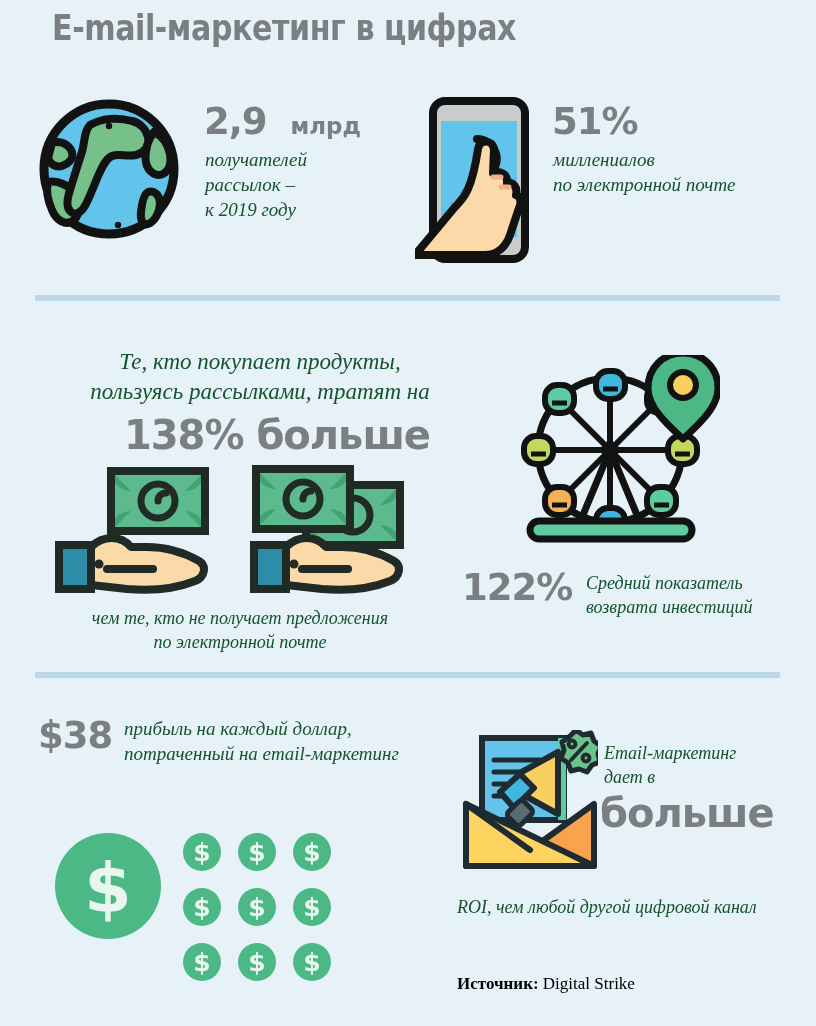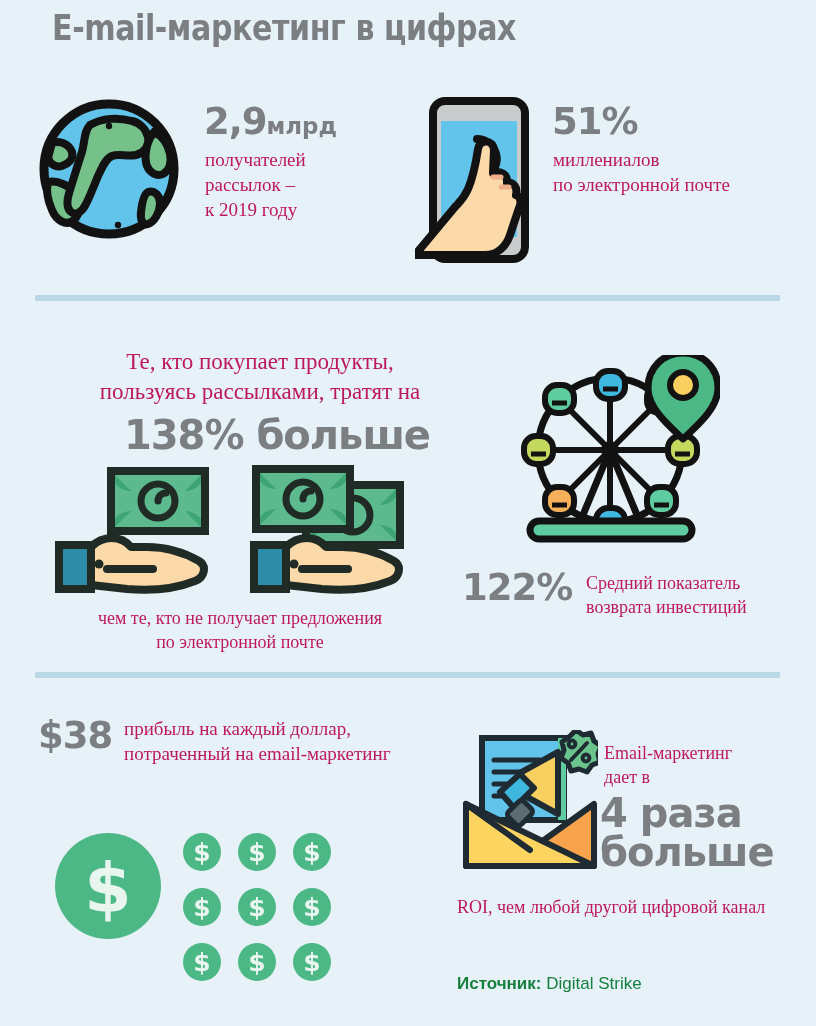--- a/index.html
+++ b/index.html
@@ -52,27 +52,29 @@
     position: absolute;
     font-family: "DejaVu Sans", sans-serif;
     font-weight: bold;
     color: #7c7f82;
     white-space: nowrap;
     letter-spacing: -1px;
   }
   .bodytext {
     position: absolute;
     font-family: "Liberation Serif", serif;
-    color: #be185d;
+    color: #14532d;
     white-space: nowrap;
     line-height: 1.32;
+    font-style: italic;
   }
   .unit {
     font-size: 0.62em;
     letter-spacing: 0;
+    margin-left: 24px;
   }
 
   
   #num-29 { left: 204px; top: 100px; font-size: 37px; }
   #txt-29 { left: 205px; top: 147px; font-size: 19px; }
 
   
   #num-73 { left: 552px; top: 100px; font-size: 37px; }
   #txt-73 { left: 553px; top: 147px; font-size: 19px; }
 
@@ -97,23 +99,23 @@
 
   
   #txt-4x-top { left: 604px; top: 742px; font-size: 18px; }
   #num-4x { left: 600px; top: 794px; font-size: 40px; line-height: 0.98; }
   #txt-4x-bot { left: 457px; top: 896px; font-size: 18px; }
 
   .source {
     position: absolute;
     left: 457px;
     top: 974px;
-    font-family: Liberation Sans, sans-serif;
+    font-family: Liberation Serif, serif;
     font-size: 17px;
-    color: #15803d;
+    color: #000000;
     white-space: nowrap;
   }
   .source b { font-weight: bold; }
 
   svg { display: block; }
   .ic { position: absolute; }
   #ic-globe  { left: 36px;  top: 96px; }
   #ic-phone  { left: 415px; top: 95px; }
   #ic-money1 { left: 55px;  top: 465px; }
   #ic-money2 { left: 250px; top: 465px; }
@@ -361,21 +363,20 @@
       <path d="M4 74 L68 120 L132 74 L132 136 L4 136 Z" fill="#f9a44c" stroke="#1f2b32" stroke-width="6" stroke-linejoin="round"></path>
       <path d="M4 74 L4 136 L132 136 Z" fill="#fcd45f" stroke="#1f2b32" stroke-width="6" stroke-linejoin="round"></path>
       <path d="M4 74 L68 120" fill="none" stroke="#1f2b32" stroke-width="6" stroke-linecap="round"></path>
     </svg>
   </div>
   <div class="bodytext" id="txt-4x-top">
     <div>Email-маркетинг</div>
     <div>дает в</div>
   </div>
   <div class="bignum" id="num-4x">
-    <div>4 раза</div>
     <div>больше</div>
   </div>
   <div class="bodytext" id="txt-4x-bot">ROI, чем любой другой цифровой канал</div>
 
   <div class="source">
     <b>Источник:</b>
     <span>Digital Strike</span>
   </div>
 
 </div>

